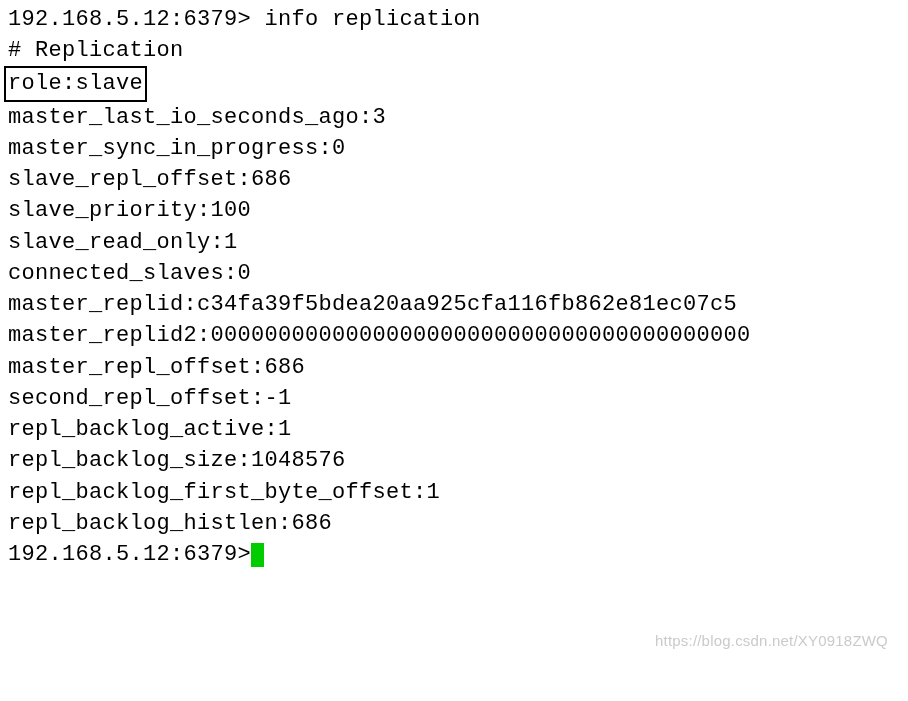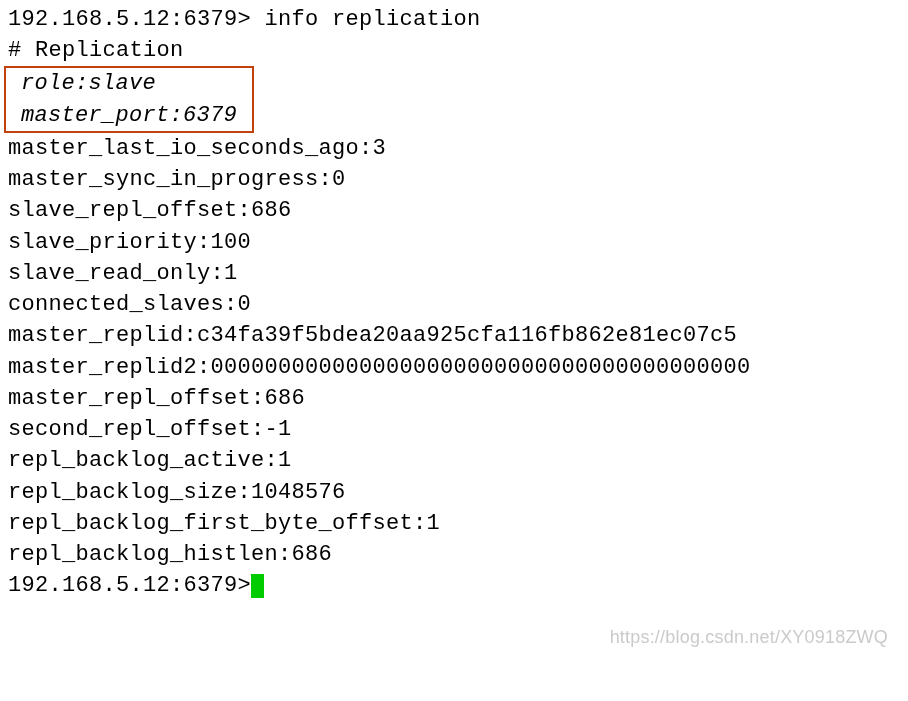--- a/index.html
+++ b/index.html
@@ -13,61 +13,59 @@
       color: #000;
       background: #fff;
       padding: 4px 8px;
       line-height: 1.42;
       letter-spacing: 0.3px;
     }
     .line {
       white-space: pre;
     }
     .highlight-box {
-      border: 2px solid #c2410c;
+      border: 2px solid #000000;
       display: inline-block;
-      padding: 0 15px;
+      padding: 0 2px;
       margin-left: -4px;
-      font-style: italic;
     }
     .highlight-box .line {
       white-space: pre;
     }
     .prompt-line {
       display: flex;
       align-items: center;
     }
     .cursor {
       display: inline-block;
       width: 13px;
       height: 24px;
       background: #00cc00;
       vertical-align: middle;
     }
     .watermark {
       position: absolute;
       right: 20px;
       bottom: 50px;
       font-family: Arial, sans-serif;
-      font-size: 18px;
+      font-size: 15px;
       color: rgba(150,150,150,0.5);
       letter-spacing: 0.2px;
     }
   </style>
 </head>
 <body>
 
 
 
 <div class="line"><span>192.168.5.12:6379&gt; </span><span>info replication</span></div>
 <div class="line"># Replication</div>
 
 <div class="highlight-box">
   <div class="line">role:slave</div>
-  <div class="line">master_port:6379</div>
 </div>
 
 <div class="line">master_last_io_seconds_ago:3</div>
 <div class="line">master_sync_in_progress:0</div>
 <div class="line">slave_repl_offset:686</div>
 <div class="line">slave_priority:100</div>
 <div class="line">slave_read_only:1</div>
 <div class="line">connected_slaves:0</div>
 <div class="line">master_replid:c34fa39f5bdea20aa925cfa116fb862e81ec07c5</div>
 <div class="line">master_replid2:0000000000000000000000000000000000000000</div>

